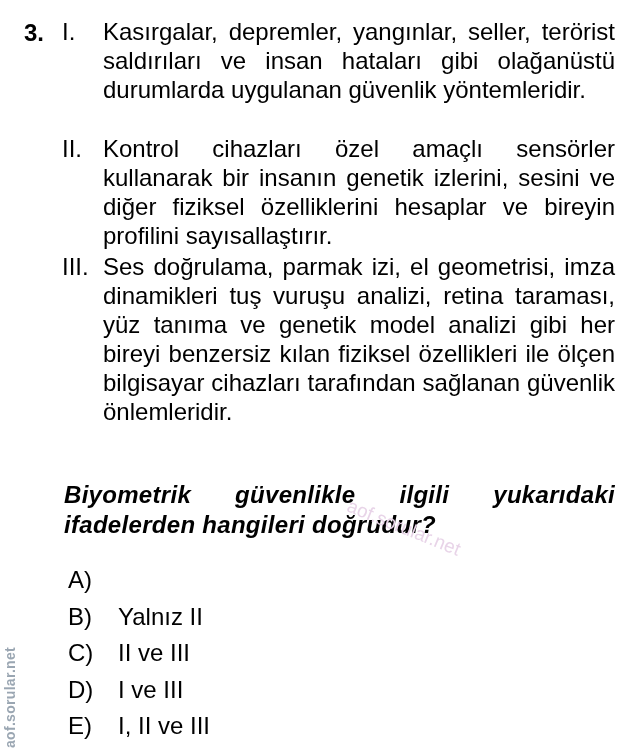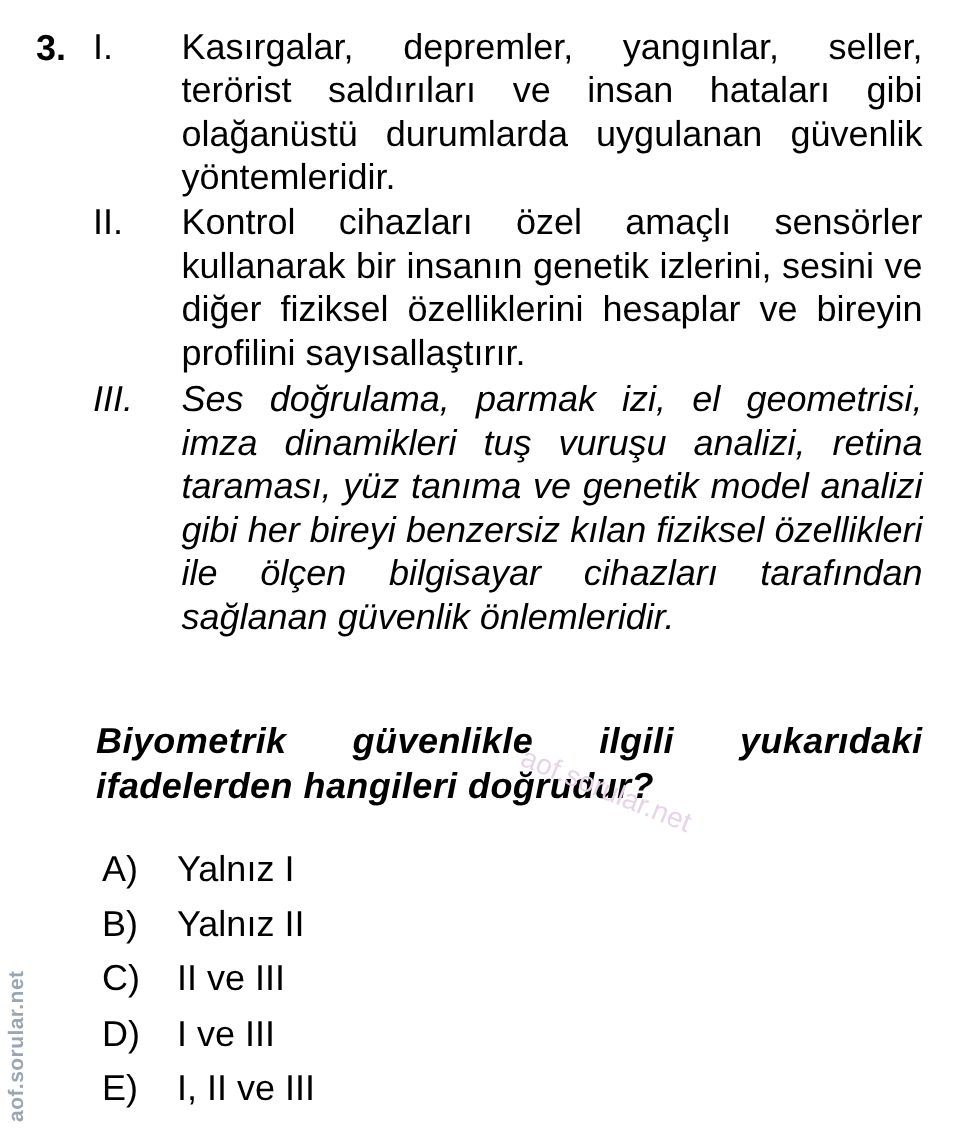--- a/index.html
+++ b/index.html
@@ -29,27 +29,27 @@
       width: 553px;
       font-size: 24px;
       line-height: 29px;
     }
     .stmt .roman {
       position: absolute;
       left: 0;
       top: 0;
     }
     .stmt .text {
-      margin-left: 59px;
+      margin-left: 41px;
       text-align: justify;
       text-align-last: left;
     }
     #stmt-1 { top: 17px; }
     #stmt-2 { top: 134px; }
-    #stmt-3 { top: 252px; font-style: italic; }
+    #stmt-3 { top: 252px; }
 
     .question {
       position: absolute;
       left: 64px;
       top: 480px;
       width: 551px;
       font-size: 24px;
       font-weight: bold;
       line-height: 30px;
       text-align: justify;
@@ -115,21 +115,20 @@
   <div class="text">Ses doğrulama, parmak izi, el geometrisi, imza dinamikleri tuş vuruşu analizi, retina taraması, yüz tanıma ve genetik model analizi gibi her bireyi benzersiz kılan fiziksel özellikleri ile ölçen bilgisayar cihazları tarafından sağlanan güvenlik önlemleridir.</div>
 </div>
 
 <div class="question">Biyometrik güvenlikle ilgili yukarıdaki ifadelerden hangileri doğrudur?</div>
 
 <div class="watermark-diag">aof.sorular.net</div>
 
 <div class="options">
   <div class="option">
     <span class="letter">A)</span>
-    <span class="otext">Yalnız I</span>
   </div>
   <div class="option">
     <span class="letter">B)</span>
     <span class="otext">Yalnız II</span>
   </div>
   <div class="option">
     <span class="letter">C)</span>
     <span class="otext">II ve III</span>
   </div>
   <div class="option">

